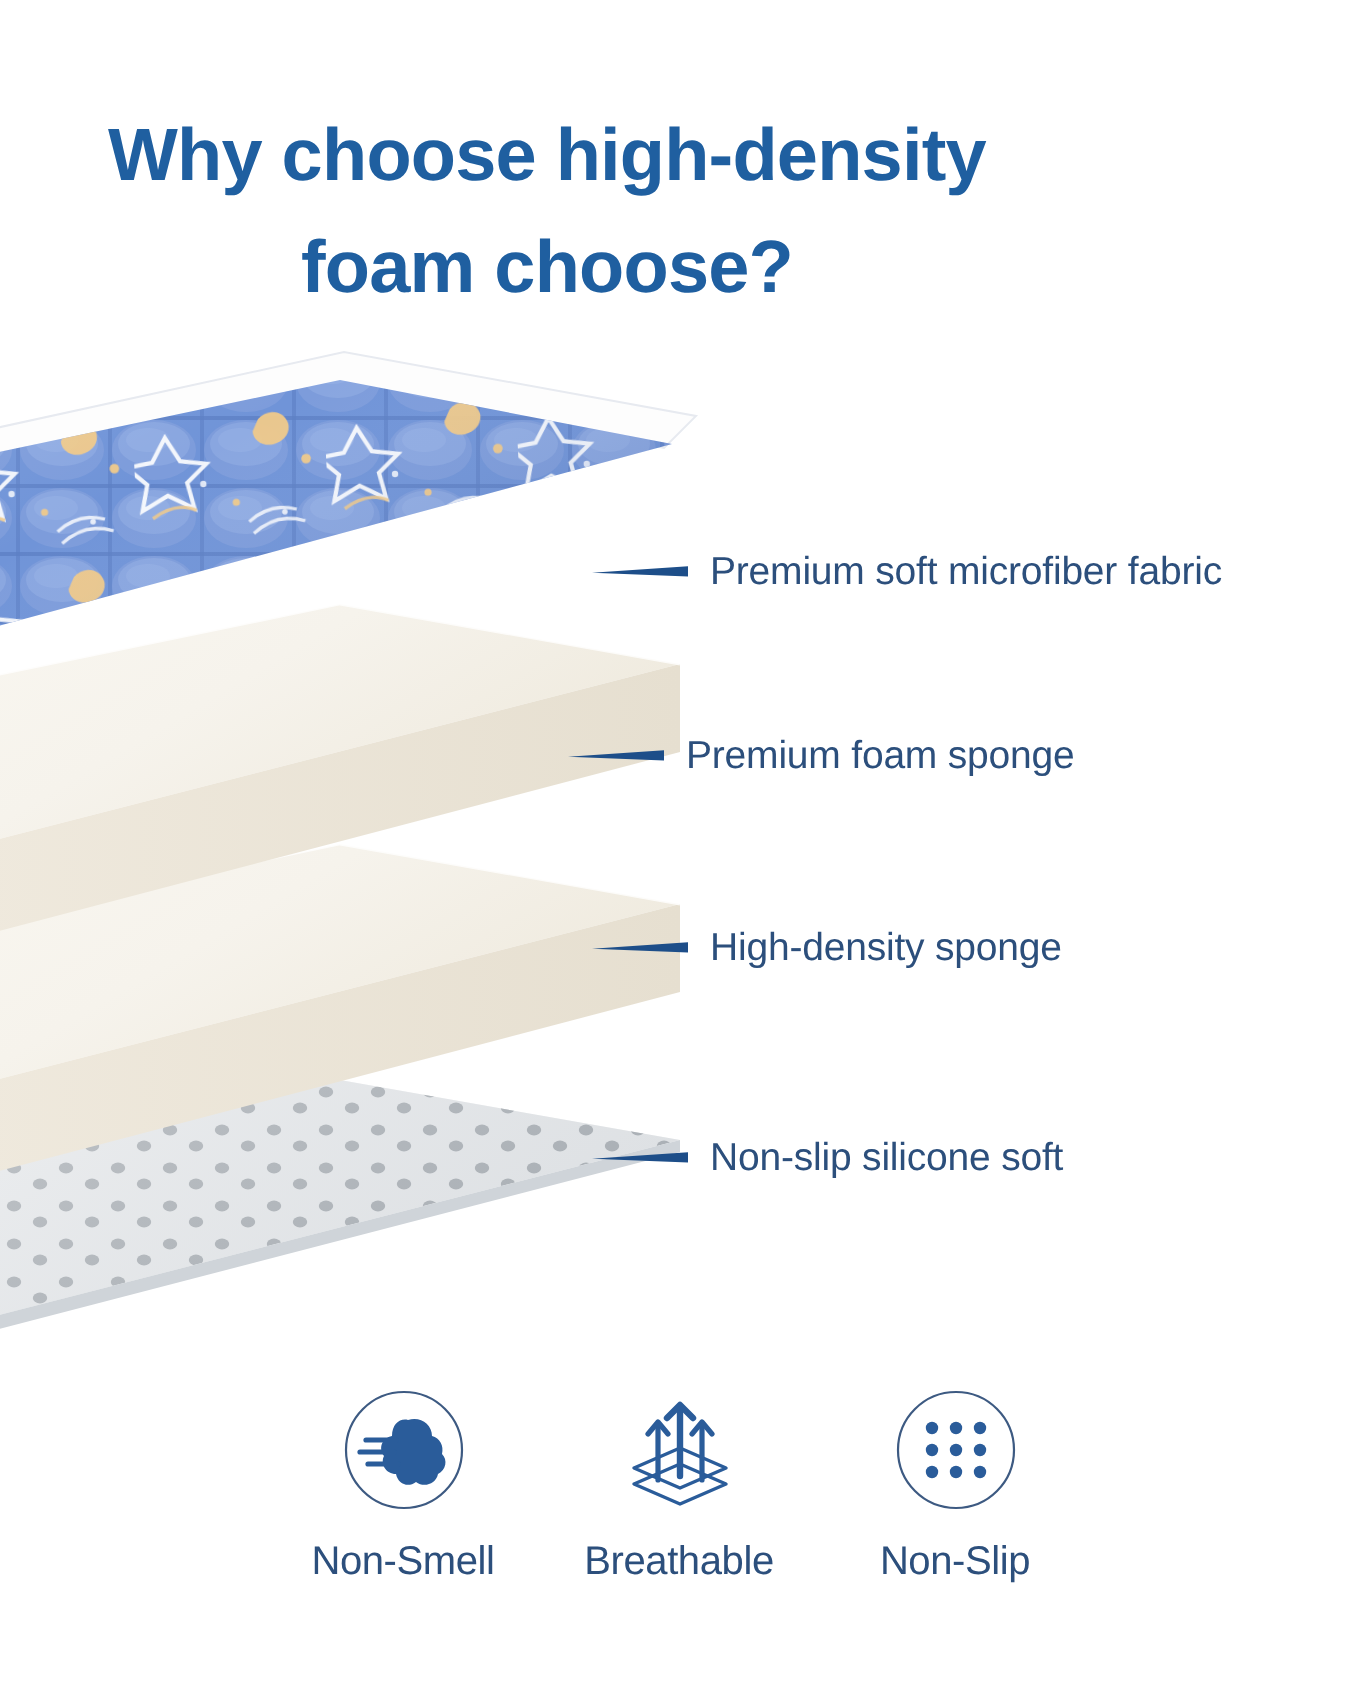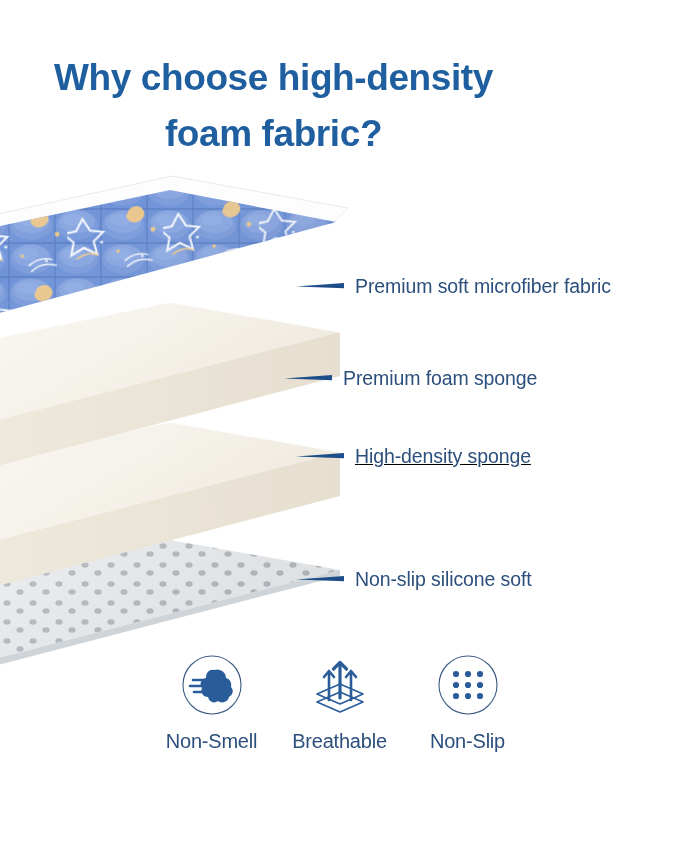--- a/index.html
+++ b/index.html
@@ -60,33 +60,34 @@
   .callout-label {
     color: #2c4f7c;
     font-size: 19.5px;
     line-height: 22px;
     white-space: nowrap;
     margin-left: 9px;
     letter-spacing: -0.1px;
   }
   #callout-0 { left: 296px; top: 275px; }
   #callout-1 { left: 284px; top: 367px; }
-  #callout-2 { left: 296px; top: 445px; text-decoration: underline; }
+  #callout-2 { left: 296px; top: 463px; }
   #callout-3 { left: 296px; top: 568px; }
 
   
   #features-row {
     position: absolute;
     left: 0;
-    top: 654px;
+    top: 694px;
     width: 679px;
     display: flex;
     justify-content: center;
     align-items: flex-start;
     z-index: 30;
+    gap: 10px;
   }
   .feature {
     width: 128px;
     display: flex;
     flex-direction: column;
     align-items: center;
   }
   .feature-icon {
     width: 62px;
     height: 62px;
@@ -99,21 +100,21 @@
     line-height: 24px;
     white-space: nowrap;
     letter-spacing: -0.2px;
   }
 </style>
 </head>
 <body>
 
 <div id="title-block">
   <div class="title-line">Why choose high-density</div>
-  <div class="title-line">foam fabric?</div>
+  <div class="title-line">foam choose?</div>
 </div>
 
 <div id="product-figure">
   <svg id="product-svg" width="560" height="560" viewBox="0 0 560 560" xmlns="http://www.w3.org/2000/svg">
     <defs>
 
       <pattern id="quiltPuffs" width="46" height="34" patternUnits="userSpaceOnUse">
         <rect width="46" height="34" fill="#7094d8"></rect>
         <ellipse cx="23" cy="17" rx="21" ry="15" fill="#7d9cdb"></ellipse>
         <ellipse cx="23" cy="14" rx="18" ry="11" fill="#89a6e0"></ellipse>

